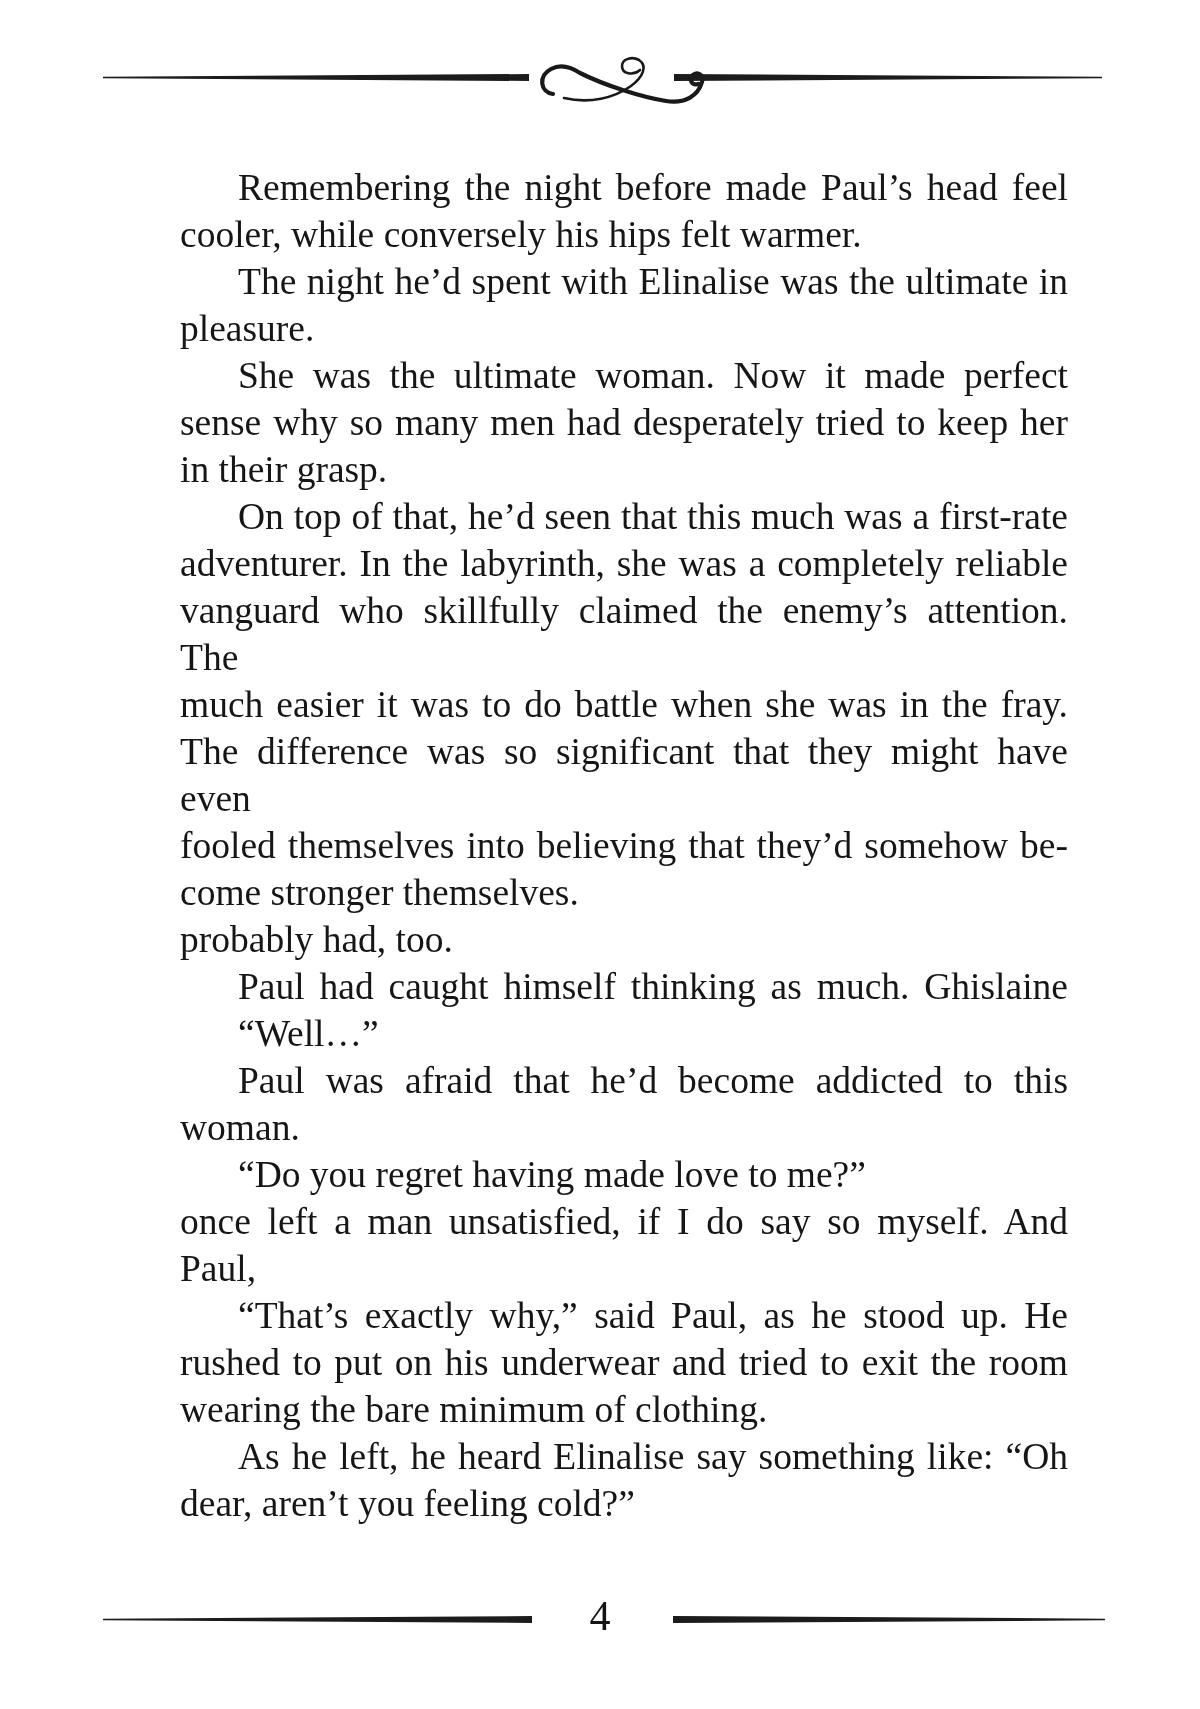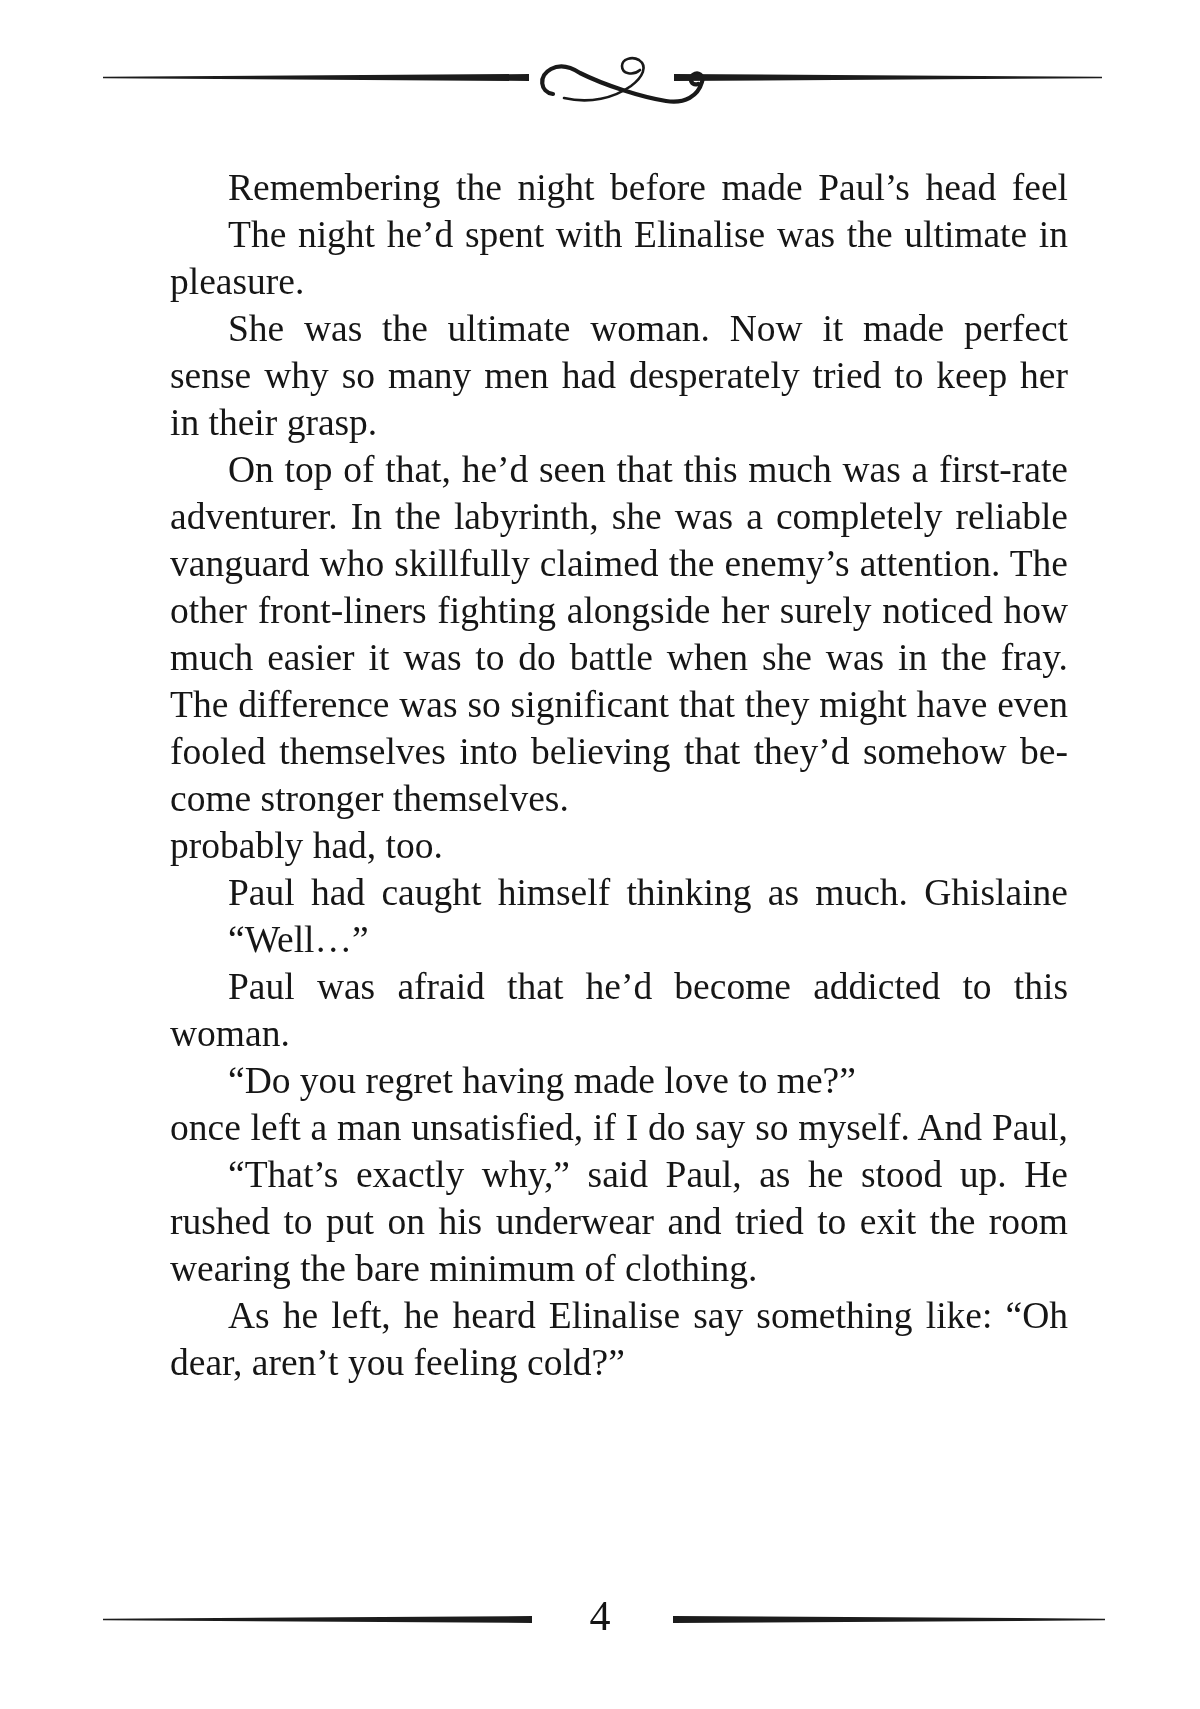--- a/index.html
+++ b/index.html
@@ -40,20 +40,21 @@
     left: 170px;
     top: 164px;
     width: 898px;
     font-size: 37.5px;
     line-height: 47px;
   }
   .line {
     text-align: justify;
     text-align-last: justify;
     white-space: normal;
+    margin-left: 10px;
   }
   .line.first { text-indent: 58px; }
   .line.last  { text-align-last: left; }
 
   
   .page-number {
     position: absolute;
     left: 0;
     top: 1593px;
     width: 1200px;
@@ -72,29 +73,29 @@
     <div class="rule taper-right top-rule-left"></div>
     <svg class="ornament" viewBox="0 0 172 58" aria-hidden="true">
       <path d="M 17,45 C 4,43 2,27 15,20 C 24,15 35,18 44,24 C 68,36 105,48 130,52 C 149,55 162,47 166,33 C 168,26 162,22 157,26 C 152,30 156,37 162,35" fill="none" stroke="#191919" stroke-width="4.2" stroke-linecap="round"></path>
       <path d="M 28,49 C 54,55 78,49 95,37 C 107,28 112,17 103,11 C 96,7 86,10 86,17 C 86,25 97,27 104,21" fill="none" stroke="#191919" stroke-width="2.6" stroke-linecap="round"></path>
     </svg>
     <div class="rule taper-left top-rule-right"></div>
   </div>
 
   <main class="body-text" id="body-text">
       <div class="line first">Remembering the night before made Paul’s head feel</div>
+      <div class="line last">cooler, while conversely his hips felt warmer.</div>
       <div class="line first">The night he’d spent with Elinalise was the ultimate in</div>
       <div class="line last">pleasure.</div>
       <div class="line first">She was the ultimate woman. Now it made perfect</div>
       <div class="line">sense why so many men had desperately tried to keep her</div>
       <div class="line last">in their grasp.</div>
       <div class="line first">On top of that, he’d seen that this much was a first-rate</div>
       <div class="line">adventurer. In the labyrinth, she was a completely reliable</div>
       <div class="line">vanguard who skillfully claimed the enemy’s attention. The</div>
-      <div class="line">other front-liners fighting alongside her surely noticed how</div>
       <div class="line">much easier it was to do battle when she was in the fray.</div>
       <div class="line">The difference was so significant that they might have even</div>
       <div class="line">fooled themselves into believing that they’d somehow be-</div>
       <div class="line last">come stronger themselves.</div>
       <div class="line last">probably had, too.</div>
       <div class="line first">Paul had caught himself thinking as much. Ghislaine</div>
       <div class="line first last">“Well…”</div>
       <div class="line first last">Paul was afraid that he’d become addicted to this woman.</div>
       <div class="line first last">“Do you regret having made love to me?”</div>
       <div class="line">once left a man unsatisfied, if I do say so myself. And Paul,</div>

